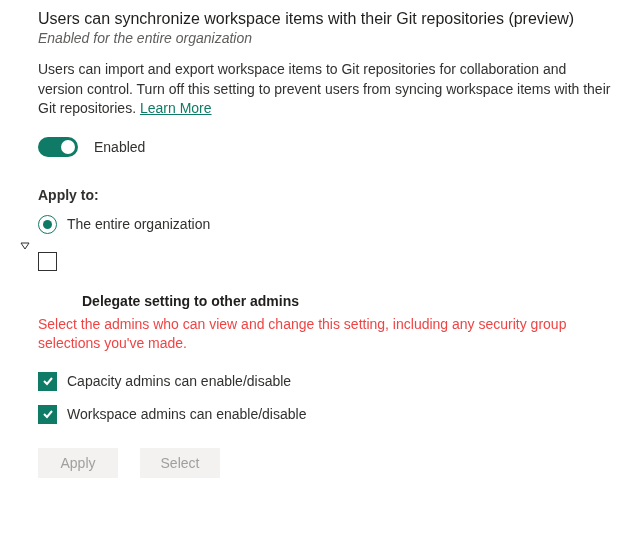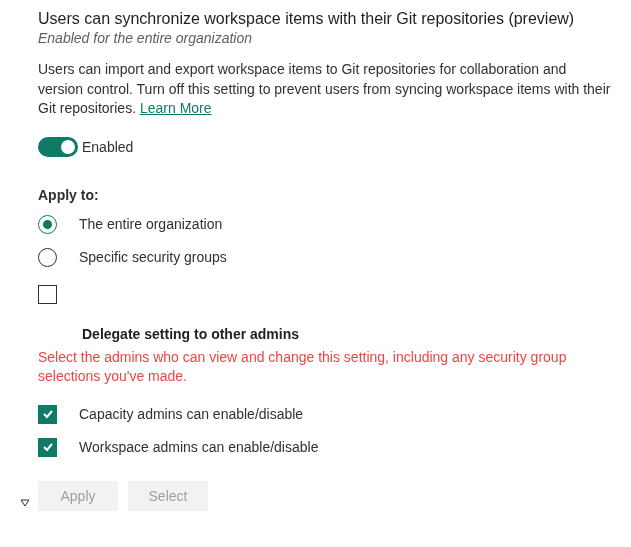--- a/index.html
+++ b/index.html
@@ -6,21 +6,21 @@
   body {
     margin: 0;
     padding: 10px 20px 20px 20px;
     font-family: "Segoe UI", -apple-system, BlinkMacSystemFont, sans-serif;
     font-size: 14px;
     color: #323130;
     width: 631px;
   }
   .setting-block {
     display: flex;
-    align-items: flex-end;
+    align-items: center;
     gap: 8px;
   }
   .chevron {
     flex: 0 0 auto;
     margin-top: 4px;
     cursor: pointer;
   }
   .content { flex: 1; }
   .title {
     font-size: 16px;
@@ -39,21 +39,21 @@
     line-height: 1.4;
   }
   .learn-more {
     color: #0F7B66;
     text-decoration: underline;
     cursor: pointer;
   }
   .toggle-row {
     display: flex;
     align-items: center;
-    gap: 4px;
+    gap: 16px;
     margin-top: 18px;
     margin-bottom: 30px;
   }
   .toggle {
     width: 40px;
     height: 20px;
     border-radius: 10px;
     background: #0F7B66;
     position: relative;
     cursor: pointer;
@@ -67,21 +67,21 @@
     background: #fff;
     border-radius: 50%;
   }
   .section-label {
     font-weight: 700;
     margin-bottom: 12px;
   }
   .radio-row, .checkbox-row {
     display: flex;
     align-items: center;
-    gap: 22px;
+    gap: 10px;
     margin-bottom: 14px;
   }
   .radio {
     width: 19px;
     height: 19px;
     border: 1px solid #323130;
     border-radius: 50%;
     position: relative;
     cursor: pointer;
     flex-shrink: 0;
@@ -119,21 +119,21 @@
     margin-bottom: 6px;
     margin-left: 44px;
   }
   .section-desc {
     color: #ef4444;
     line-height: 1.4;
     margin-bottom: 18px;
   }
   .button-row {
     display: flex;
-    gap: 10px;
+    gap: 22px;
     margin-top: 24px;
   }
   .btn {
     min-width: 80px;
     padding: 7px 18px;
     background: #f3f2f1;
     border: none;
     color: #a19f9d;
     font-size: 14px;
     font-family: inherit;
@@ -166,24 +166,20 @@
       <span>Enabled</span>
     </div>
 
     <div class="section-label">Apply to:</div>
 
     <div class="radio-row">
       <div class="radio selected"></div>
       <span>The entire organization</span>
     </div>
 
-    <div class="radio-row">
-      <div class="radio"></div>
-      <span>Specific security groups</span>
-    </div>
 
     <div class="checkbox-row except-block">
       <div class="checkbox">
         
       </div>
     </div>
 
     <div class="section-header">Delegate setting to other admins</div>
     <div class="section-desc">Select the admins who can view and change this setting, including any security group selections you've made.</div>
 

